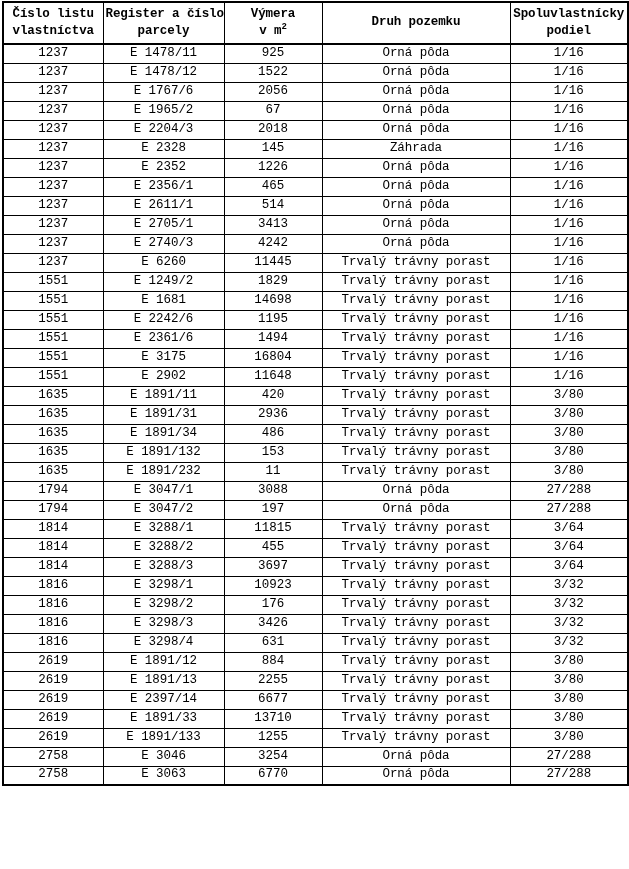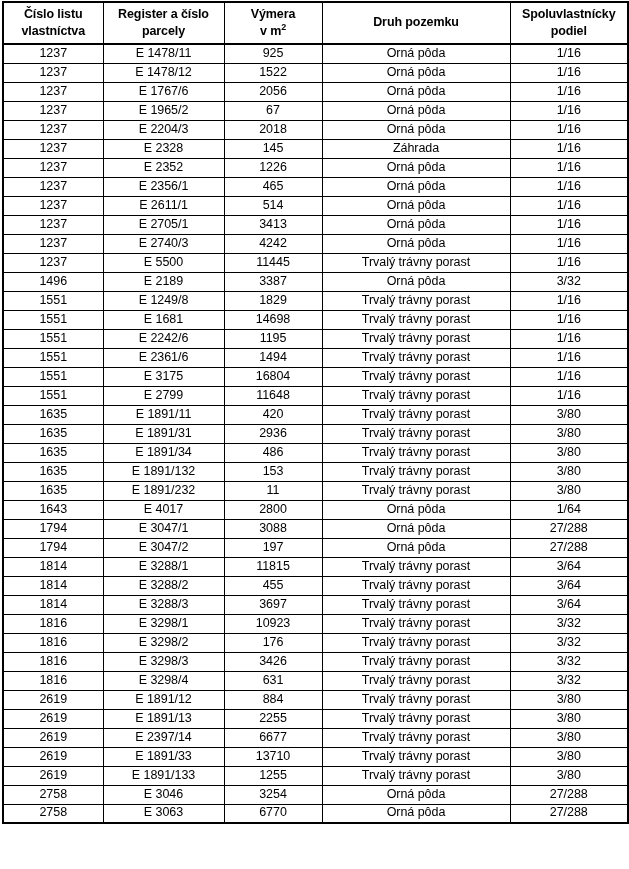--- a/index.html
+++ b/index.html
@@ -16,20 +16,21 @@
     -webkit-font-smoothing: antialiased;
   }
 
   .sheet {
     width: 629px;
     height: 869px;
     box-sizing: border-box;
     padding: 1px 2px 2px 2px;
     background: #ffffff;
     overflow: hidden;
+    font-family: Liberation Mono, monospace;
   }
 
   table.parcel-table {
     width: 625px;
     border-collapse: collapse;
     table-layout: fixed;
     border: 2px solid #000000;
     background: #ffffff;
   }
 
@@ -204,35 +205,28 @@
         </tr>
         <tr>
           <td>1237</td>
           <td>E 2740/3</td>
           <td>4242</td>
           <td>Orná pôda</td>
           <td>1/16</td>
         </tr>
         <tr>
           <td>1237</td>
-          <td>E 5500</td>
+          <td>E 6260</td>
           <td>11445</td>
           <td>Trvalý trávny porast</td>
           <td>1/16</td>
         </tr>
         <tr>
-          <td>1496</td>
-          <td>E 2189</td>
-          <td>3387</td>
-          <td>Orná pôda</td>
-          <td>3/32</td>
-        </tr>
-        <tr>
-          <td>1551</td>
-          <td>E 1249/8</td>
+          <td>1551</td>
+          <td>E 1249/2</td>
           <td>1829</td>
           <td>Trvalý trávny porast</td>
           <td>1/16</td>
         </tr>
         <tr>
           <td>1551</td>
           <td>E 1681</td>
           <td>14698</td>
           <td>Trvalý trávny porast</td>
           <td>1/16</td>
@@ -253,21 +247,21 @@
         </tr>
         <tr>
           <td>1551</td>
           <td>E 3175</td>
           <td>16804</td>
           <td>Trvalý trávny porast</td>
           <td>1/16</td>
         </tr>
         <tr>
           <td>1551</td>
-          <td>E 2799</td>
+          <td>E 2902</td>
           <td>11648</td>
           <td>Trvalý trávny porast</td>
           <td>1/16</td>
         </tr>
         <tr>
           <td>1635</td>
           <td>E 1891/11</td>
           <td>420</td>
           <td>Trvalý trávny porast</td>
           <td>3/80</td>
@@ -294,27 +288,20 @@
           <td>3/80</td>
         </tr>
         <tr>
           <td>1635</td>
           <td>E 1891/232</td>
           <td>11</td>
           <td>Trvalý trávny porast</td>
           <td>3/80</td>
         </tr>
         <tr>
-          <td>1643</td>
-          <td>E 4017</td>
-          <td>2800</td>
-          <td>Orná pôda</td>
-          <td>1/64</td>
-        </tr>
-        <tr>
           <td>1794</td>
           <td>E 3047/1</td>
           <td>3088</td>
           <td>Orná pôda</td>
           <td>27/288</td>
         </tr>
         <tr>
           <td>1794</td>
           <td>E 3047/2</td>
           <td>197</td>

